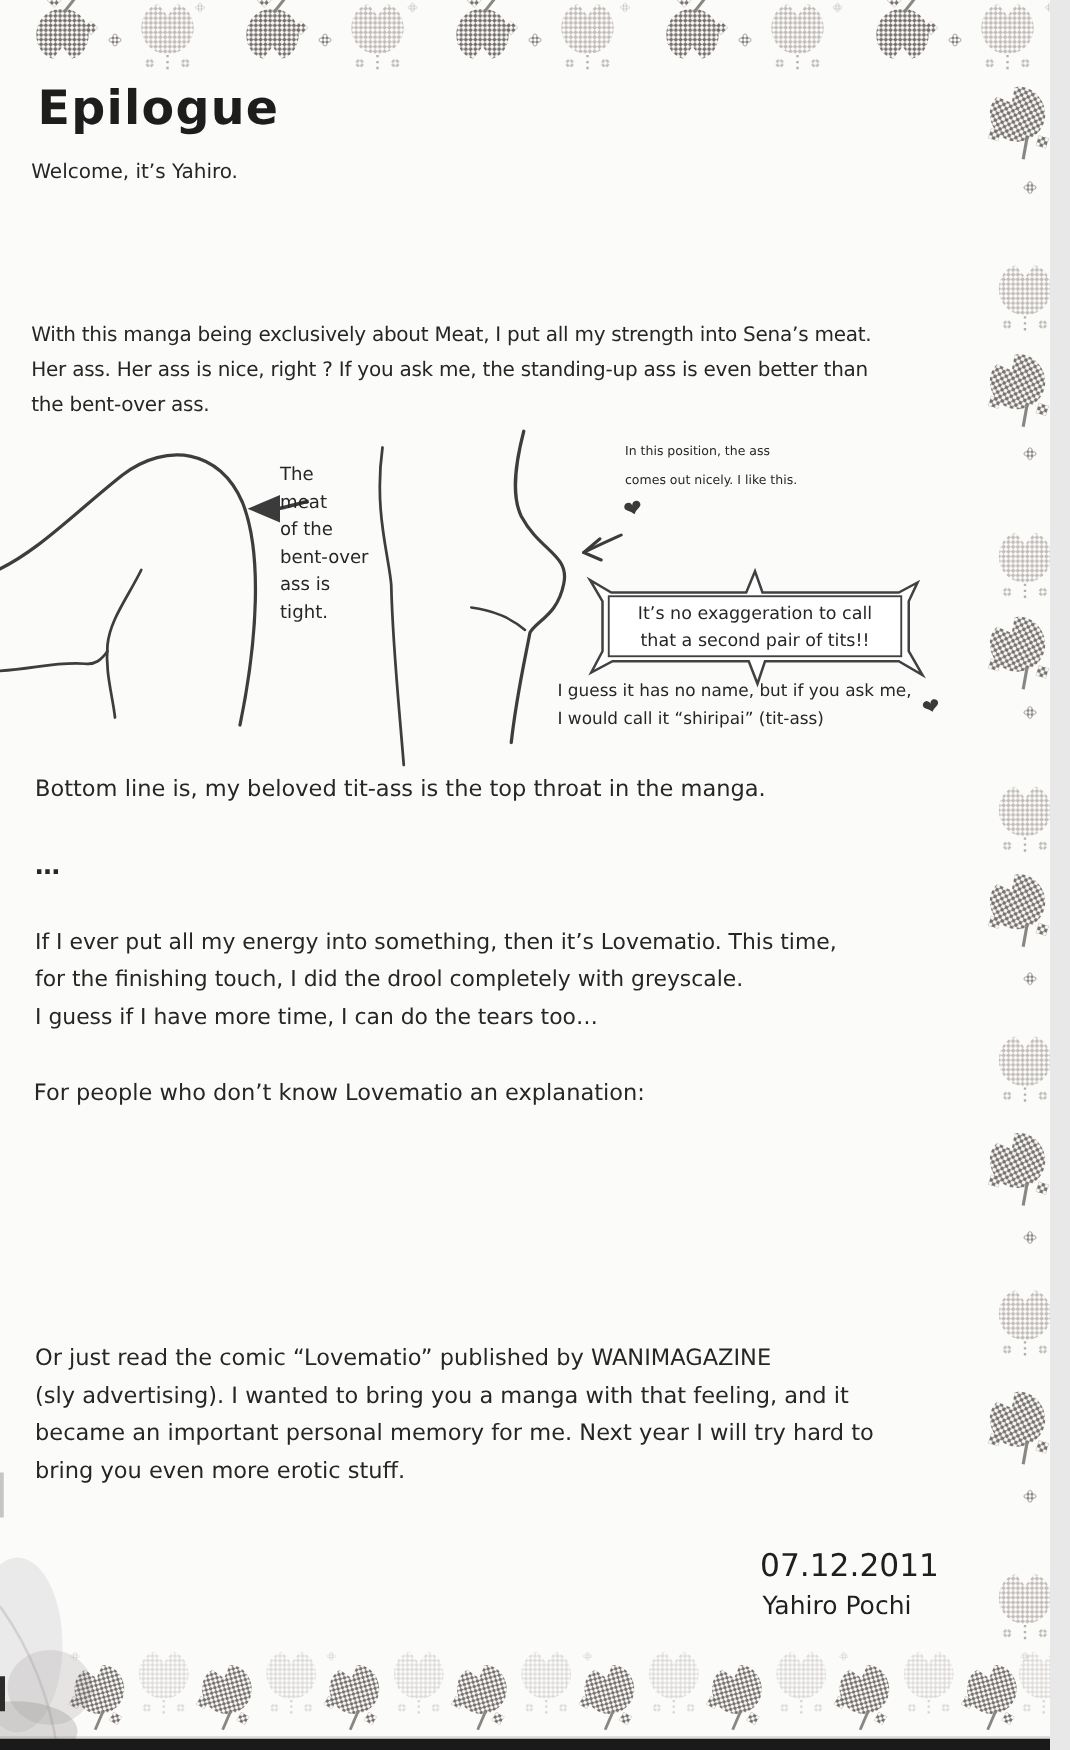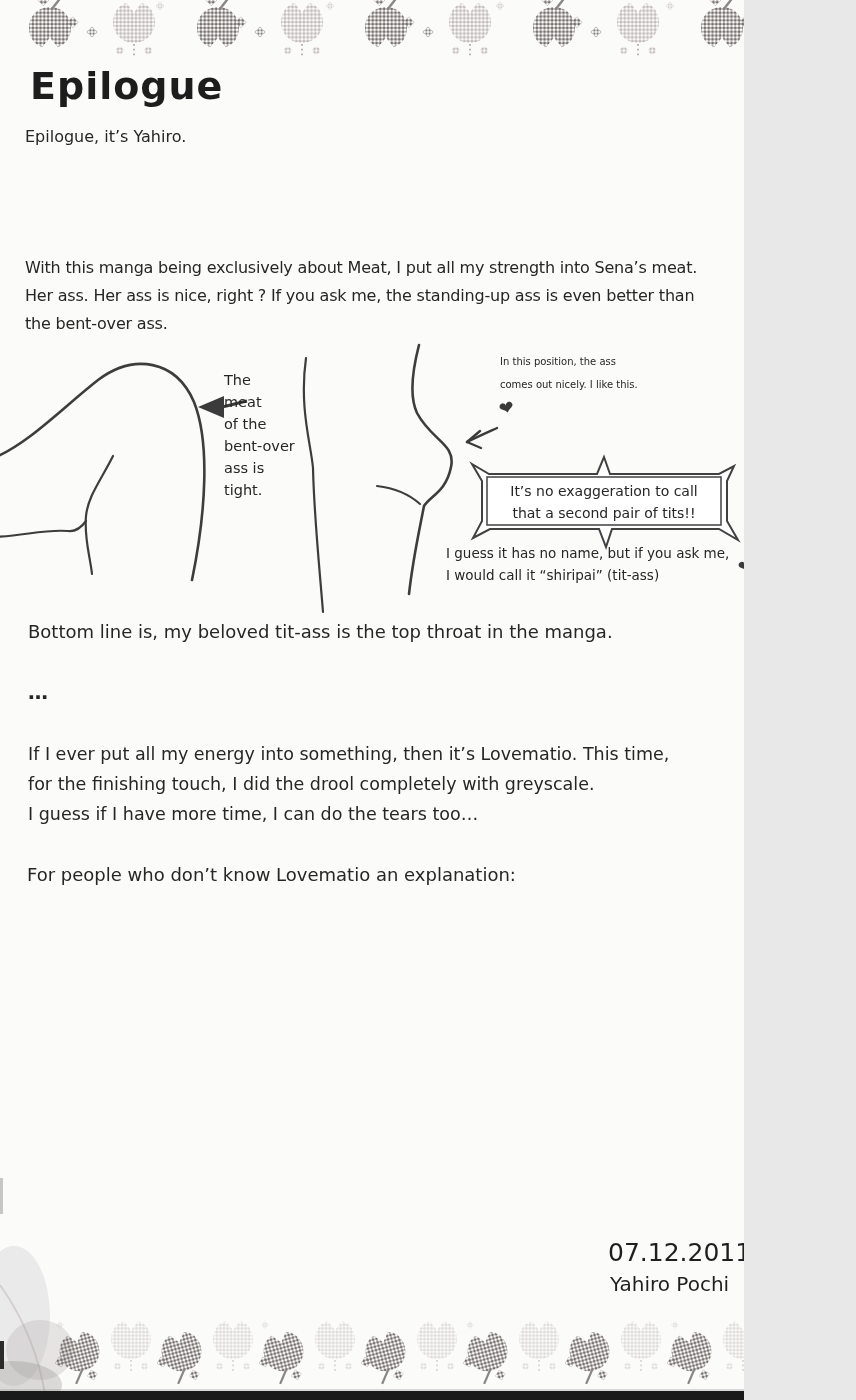--- a/index.html
+++ b/index.html
@@ -1,18 +1,18 @@
 <!DOCTYPE html>
 <html><head>
 <meta charset="utf-8">
 <style>
   * { margin:0; padding:0; box-sizing:border-box; }
   html,body { background:#e8e8e8; }
   .page {
-    position:relative; width:744px; height:1400px;
+    position:relative; width:840px; height:1400px;
     background:#fbfbfa; overflow:hidden;
     font-family:"DejaVu Sans", sans-serif; color:#262626;
   }
   #decor-svg { position:absolute; left:0; top:0; z-index:1; }
   .abs { position:absolute; z-index:2; white-space:pre-wrap; }
   .title { left:30px; top:64px; font-size:38px; font-weight:bold; letter-spacing:1px; color:#1d1d1d; }
   .greeting { left:25px; top:127px; font-size:16px; }
   .p1 { left:25px; top:180px; font-size:16px; line-height:28px; letter-spacing:-0.2px; }
   .p2 { left:25px; top:254px; font-size:16px; line-height:28px; letter-spacing:-0.2px; }
   .cap-left { left:224px; top:369px; font-size:14.5px; line-height:22px; }
@@ -170,21 +170,21 @@
       <use href="#fl-light" transform="translate(743 1341) rotate(0) scale(0.9)" opacity="0.5"></use>
       <use href="#fl-light" transform="translate(835 1341) rotate(0) scale(0.9)" opacity="0.5"></use>
       <use href="#dml" transform="translate(60 1325) rotate(0) scale(0.55)" opacity="0.6"></use>
       <use href="#dml" transform="translate(265 1325) rotate(0) scale(0.55)" opacity="0.6"></use>
       <use href="#dml" transform="translate(470 1325) rotate(0) scale(0.55)" opacity="0.6"></use>
       <use href="#dml" transform="translate(675 1325) rotate(0) scale(0.55)" opacity="0.6"></use>
       <use href="#dml" transform="translate(820 1325) rotate(0) scale(0.55)" opacity="0.6"></use>
     </svg>
 
   <h1 class="abs title">Epilogue</h1>
-  <div class="abs greeting">Epilogue, it’s Yahiro.</div>
+  <div class="abs greeting">Welcome, it’s Yahiro.</div>
   <div class="abs p2">With this manga being exclusively about Meat, I put all my strength into Sena’s meat.
 Her ass. Her ass is nice, right ? If you ask me, the standing-up ass is even better than
 the bent-over ass.</div>
 
   <div class="abs cap-left">The
 meat
 of the
 bent-over
 ass is
 tight.</div>
@@ -196,15 +196,19 @@
   <div class="abs note">I guess it has no name, but if you ask me,
 I would call it “shiripai” (tit-ass)</div>
   <span class="abs heart heart2">❤</span>
 
   <div class="abs bottom-line">Bottom line is, my beloved tit-ass is the top throat in the manga.</div>
   <div class="abs dots">…</div>
   <div class="abs if-ever">If I ever put all my energy into something, then it’s Lovematio. This time,
 for the finishing touch, I did the drool completely with greyscale.
 I guess if I have more time, I can do the tears too…</div>
   <div class="abs expl">For people who don’t know Lovematio an explanation:</div>
+  <div class="abs promo">Or just read the comic “Lovematio” published by WANIMAGAZINE
+(sly advertising). I wanted to bring you a manga with that feeling, and it
+became an important personal memory for me. Next year I will try hard to
+bring you even more erotic stuff.</div>
   <div class="abs sig-date">07.12.2011</div>
   <div class="abs sig-name">Yahiro Pochi</div>
 </div>
 
 </body></html>

